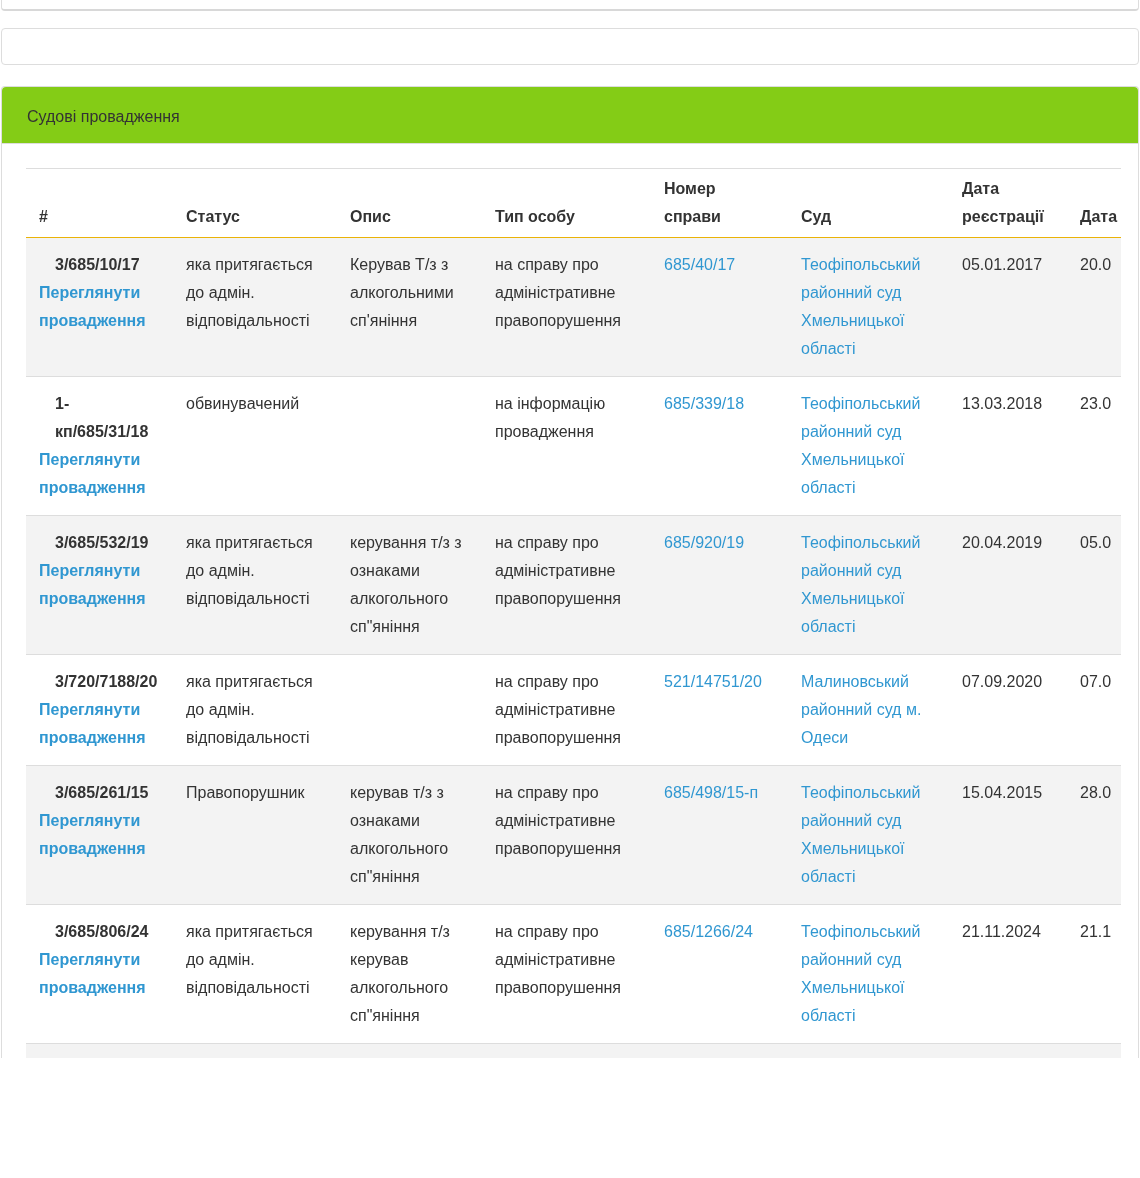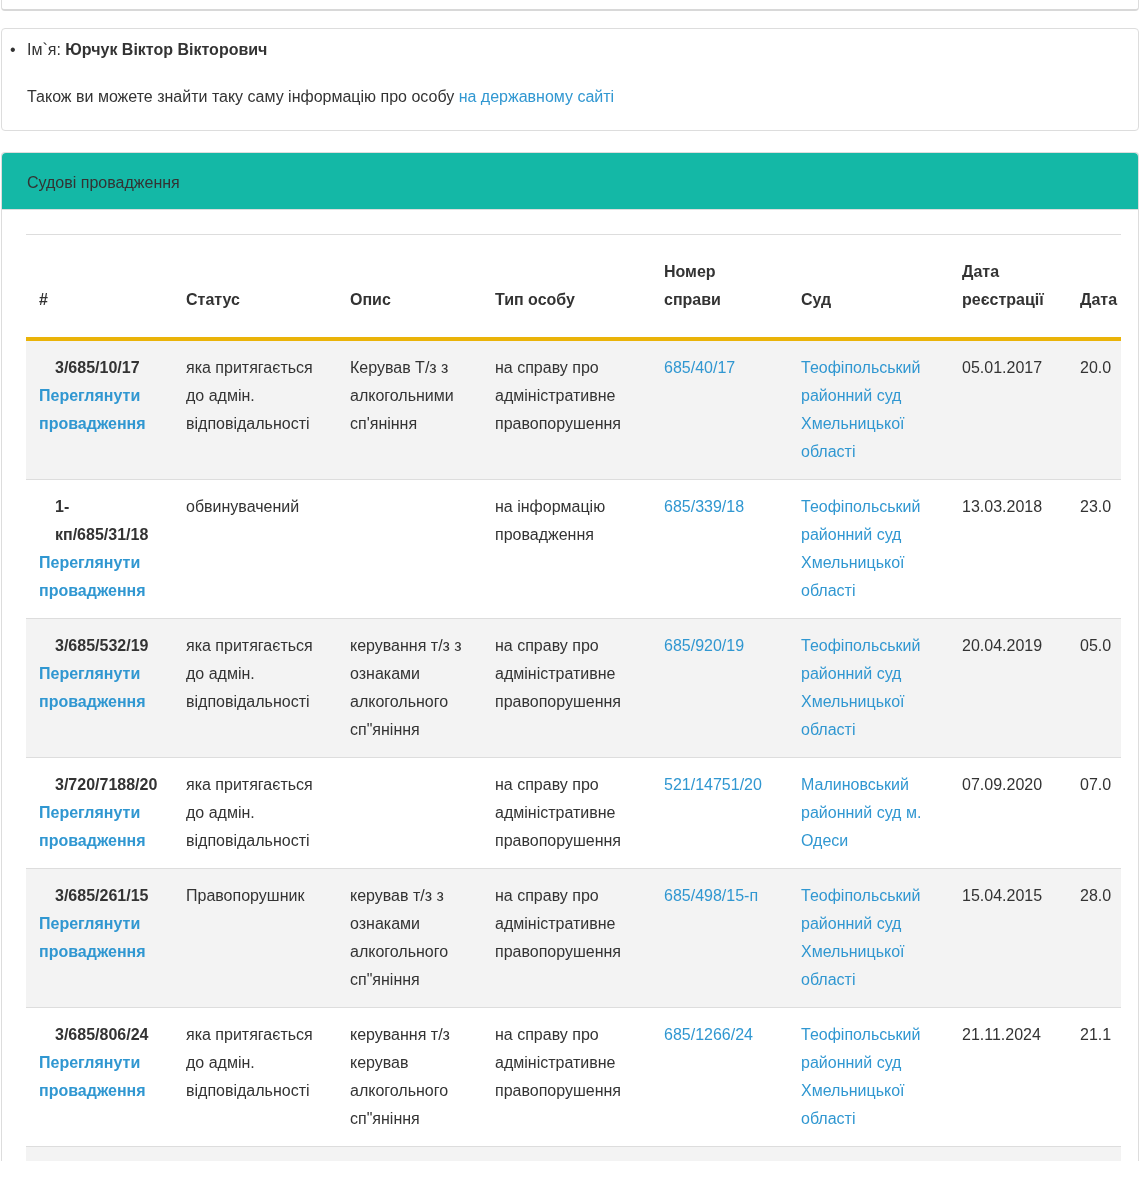--- a/index.html
+++ b/index.html
@@ -52,21 +52,21 @@
 
   
   .panel {
     margin: 0 1px;
     border: 1px solid #dddddd;
     border-bottom: none;
     border-radius: 4px 4px 0 0;
     background: #ffffff;
   }
   .panel-heading {
-    background: #14b8a6;
+    background: #84cc16;
     border-bottom: 1px solid #dddddd;
     border-radius: 4px 4px 0 0;
     padding: 20px 25px 17px 25px;
     line-height: 19px;
     color: #333;
   }
   .panel-body { padding: 24px 0 0 24px; }
 
   .table-clip {
     width: 1095px;
@@ -81,45 +81,37 @@
   .cases th, .cases td {
     text-align: left;
     vertical-align: top;
     padding: 13px;
     line-height: 28px;
     font-weight: normal;
   }
   .cases thead th {
     vertical-align: bottom;
     font-weight: bold;
-    padding: 23px 13px;
-    border-bottom: 4px solid #eab308;
+    padding: 6px 13px;
+    border-bottom: 1px solid #eab308;
   }
   .cases tbody tr { border-top: 1px solid #dddddd; }
   .cases tbody tr:first-child { border-top: none; }
   .cases tbody tr:nth-child(odd) { background: #f3f3f3; }
   .cases tbody th { font-weight: bold; }
   .cases tbody th a { font-weight: bold; }
   .row-id { font-weight: bold; margin-left: 16px; }
   .cases tr.partial-row td { padding: 7px 13px; }
 </style>
 </head>
 <body>
 
 <div class="prev-panel-edge"></div>
 
 <div class="person-card">
-  <div class="person-line">
-    <span>Ім`я:</span>
-    <strong class="person-name">Юрчук Віктор Вікторович</strong>
-  </div>
-  <div class="person-info">
-    <span>Також ви можете знайти таку саму інформацію про особу</span>
-    <a href="#">на державному сайті</a>
-  </div>
 </div>
 
 <div class="panel">
   <div class="panel-heading">Судові провадження</div>
   <div class="panel-body">
     <div class="table-clip">
       <table class="cases">
         <colgroup>
           <col style="width:147px">
             <col style="width:164px">

